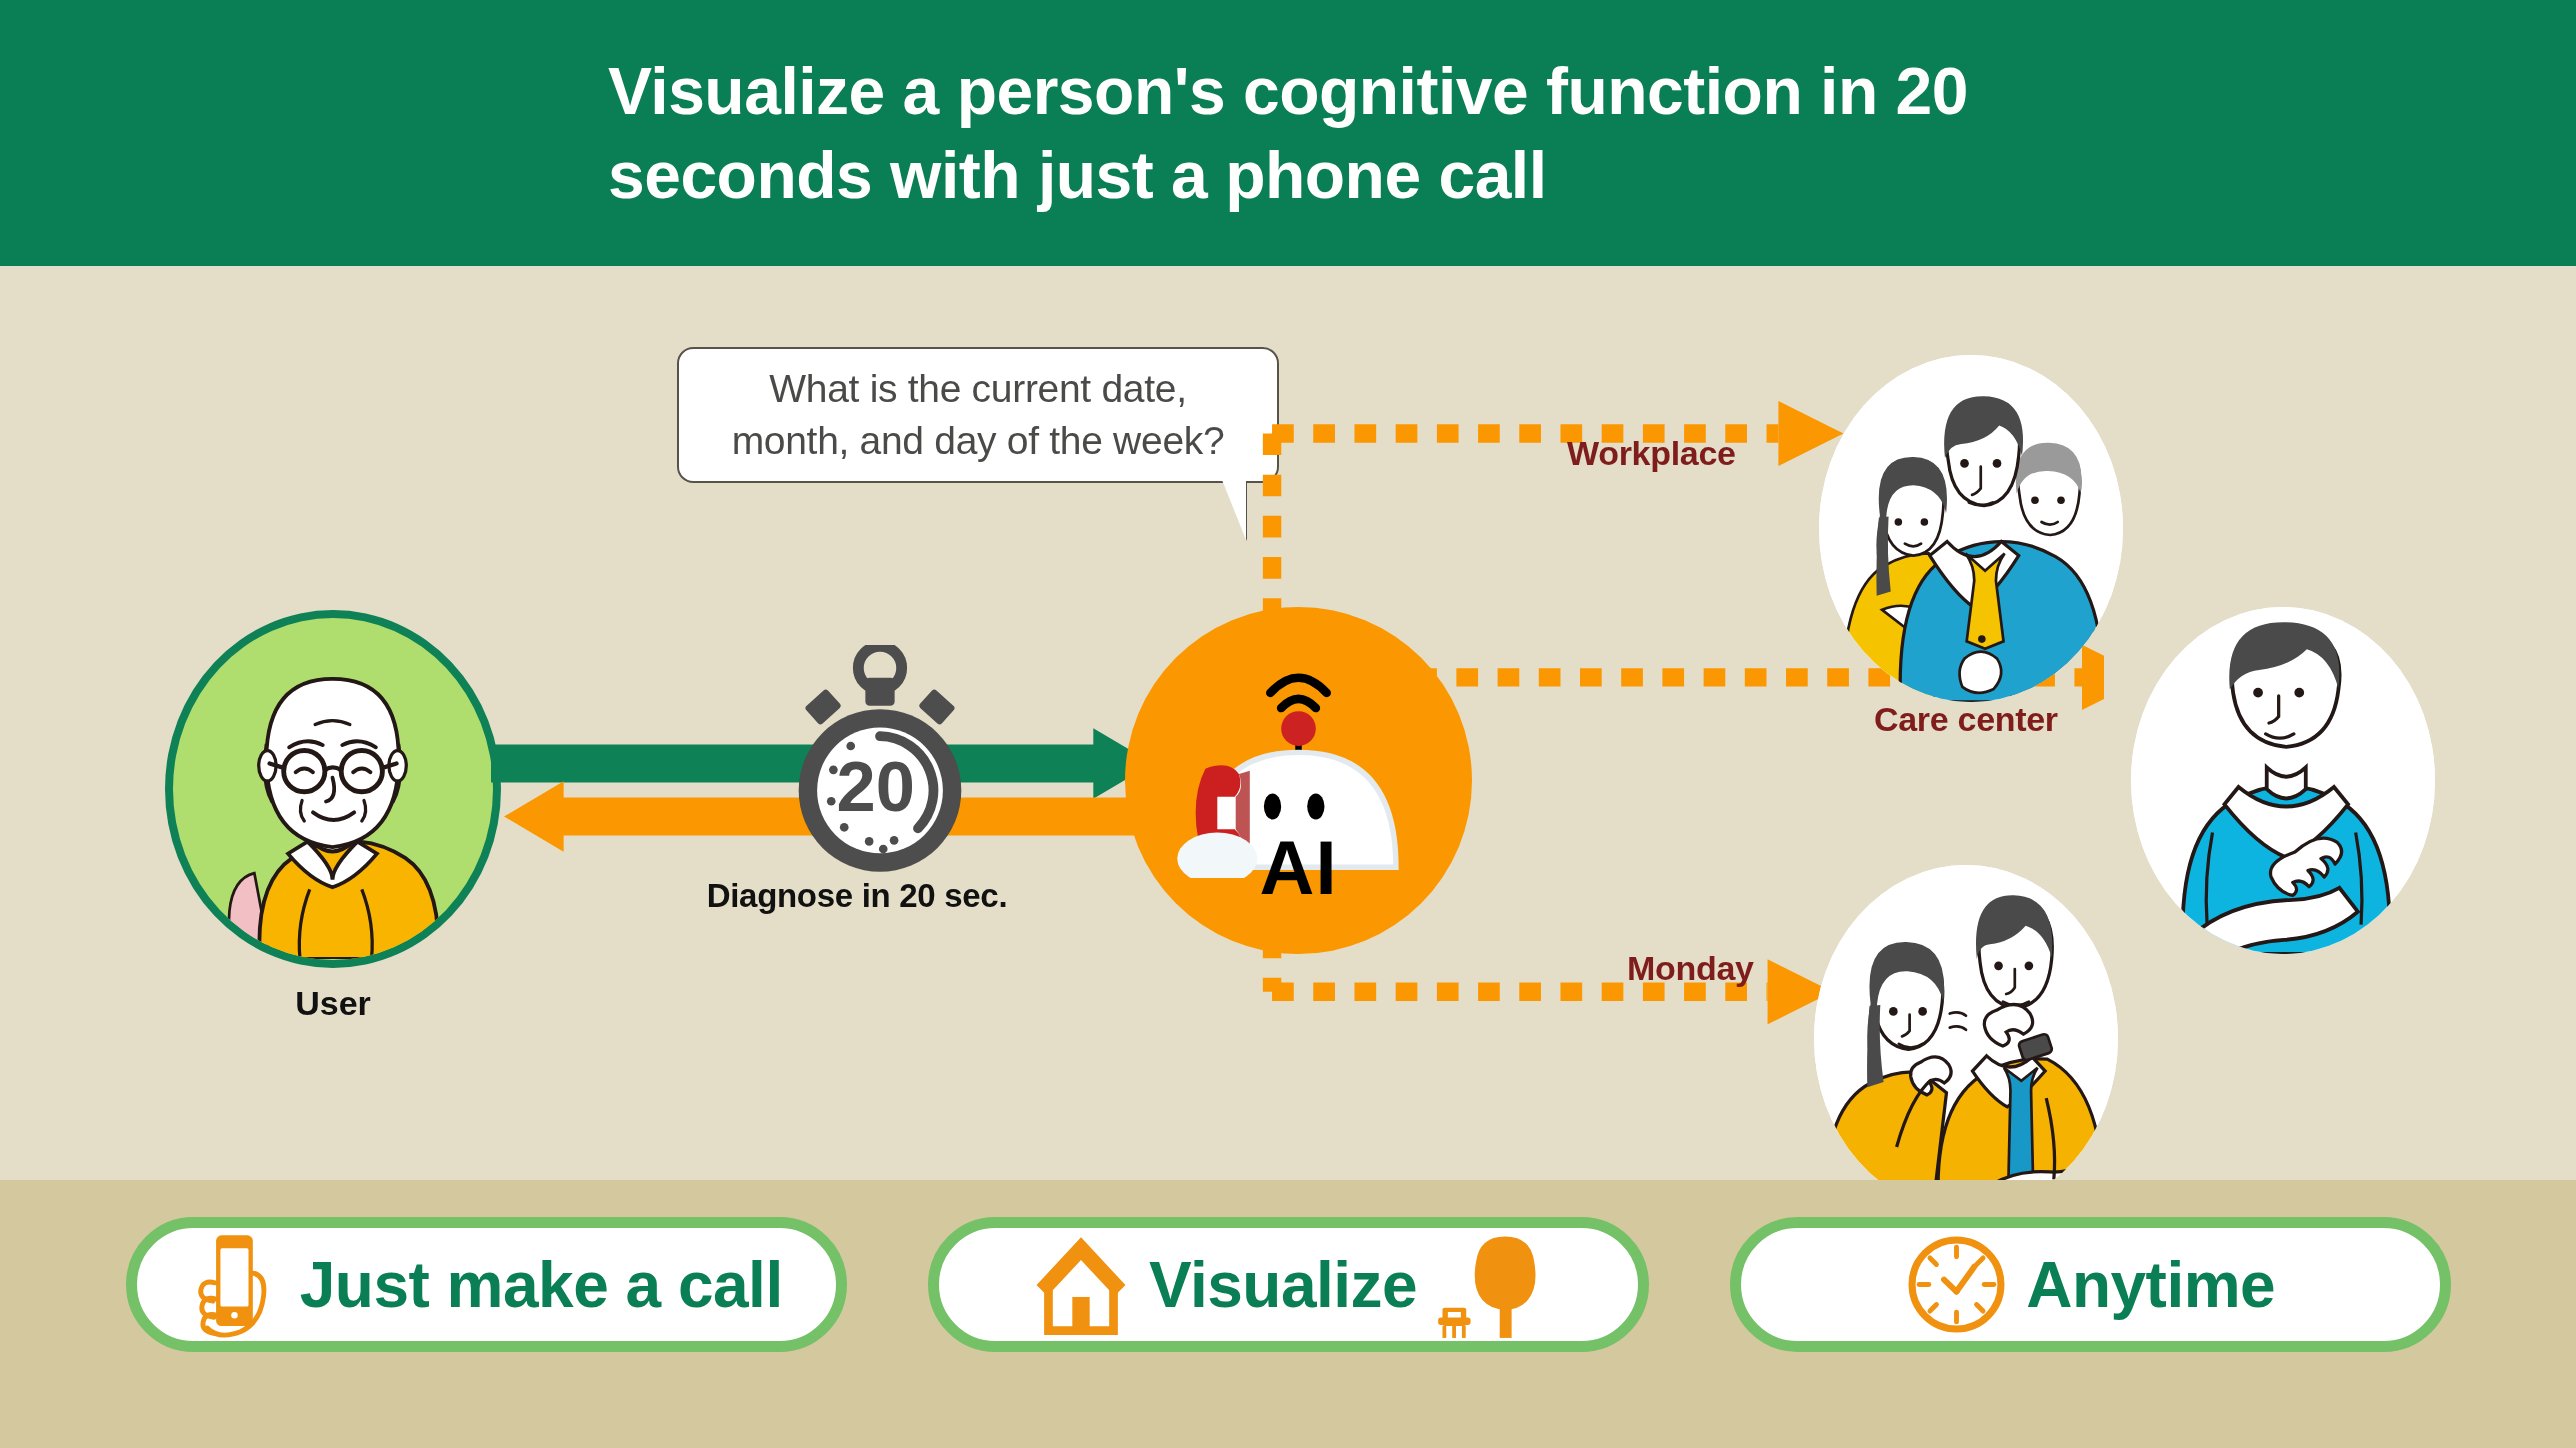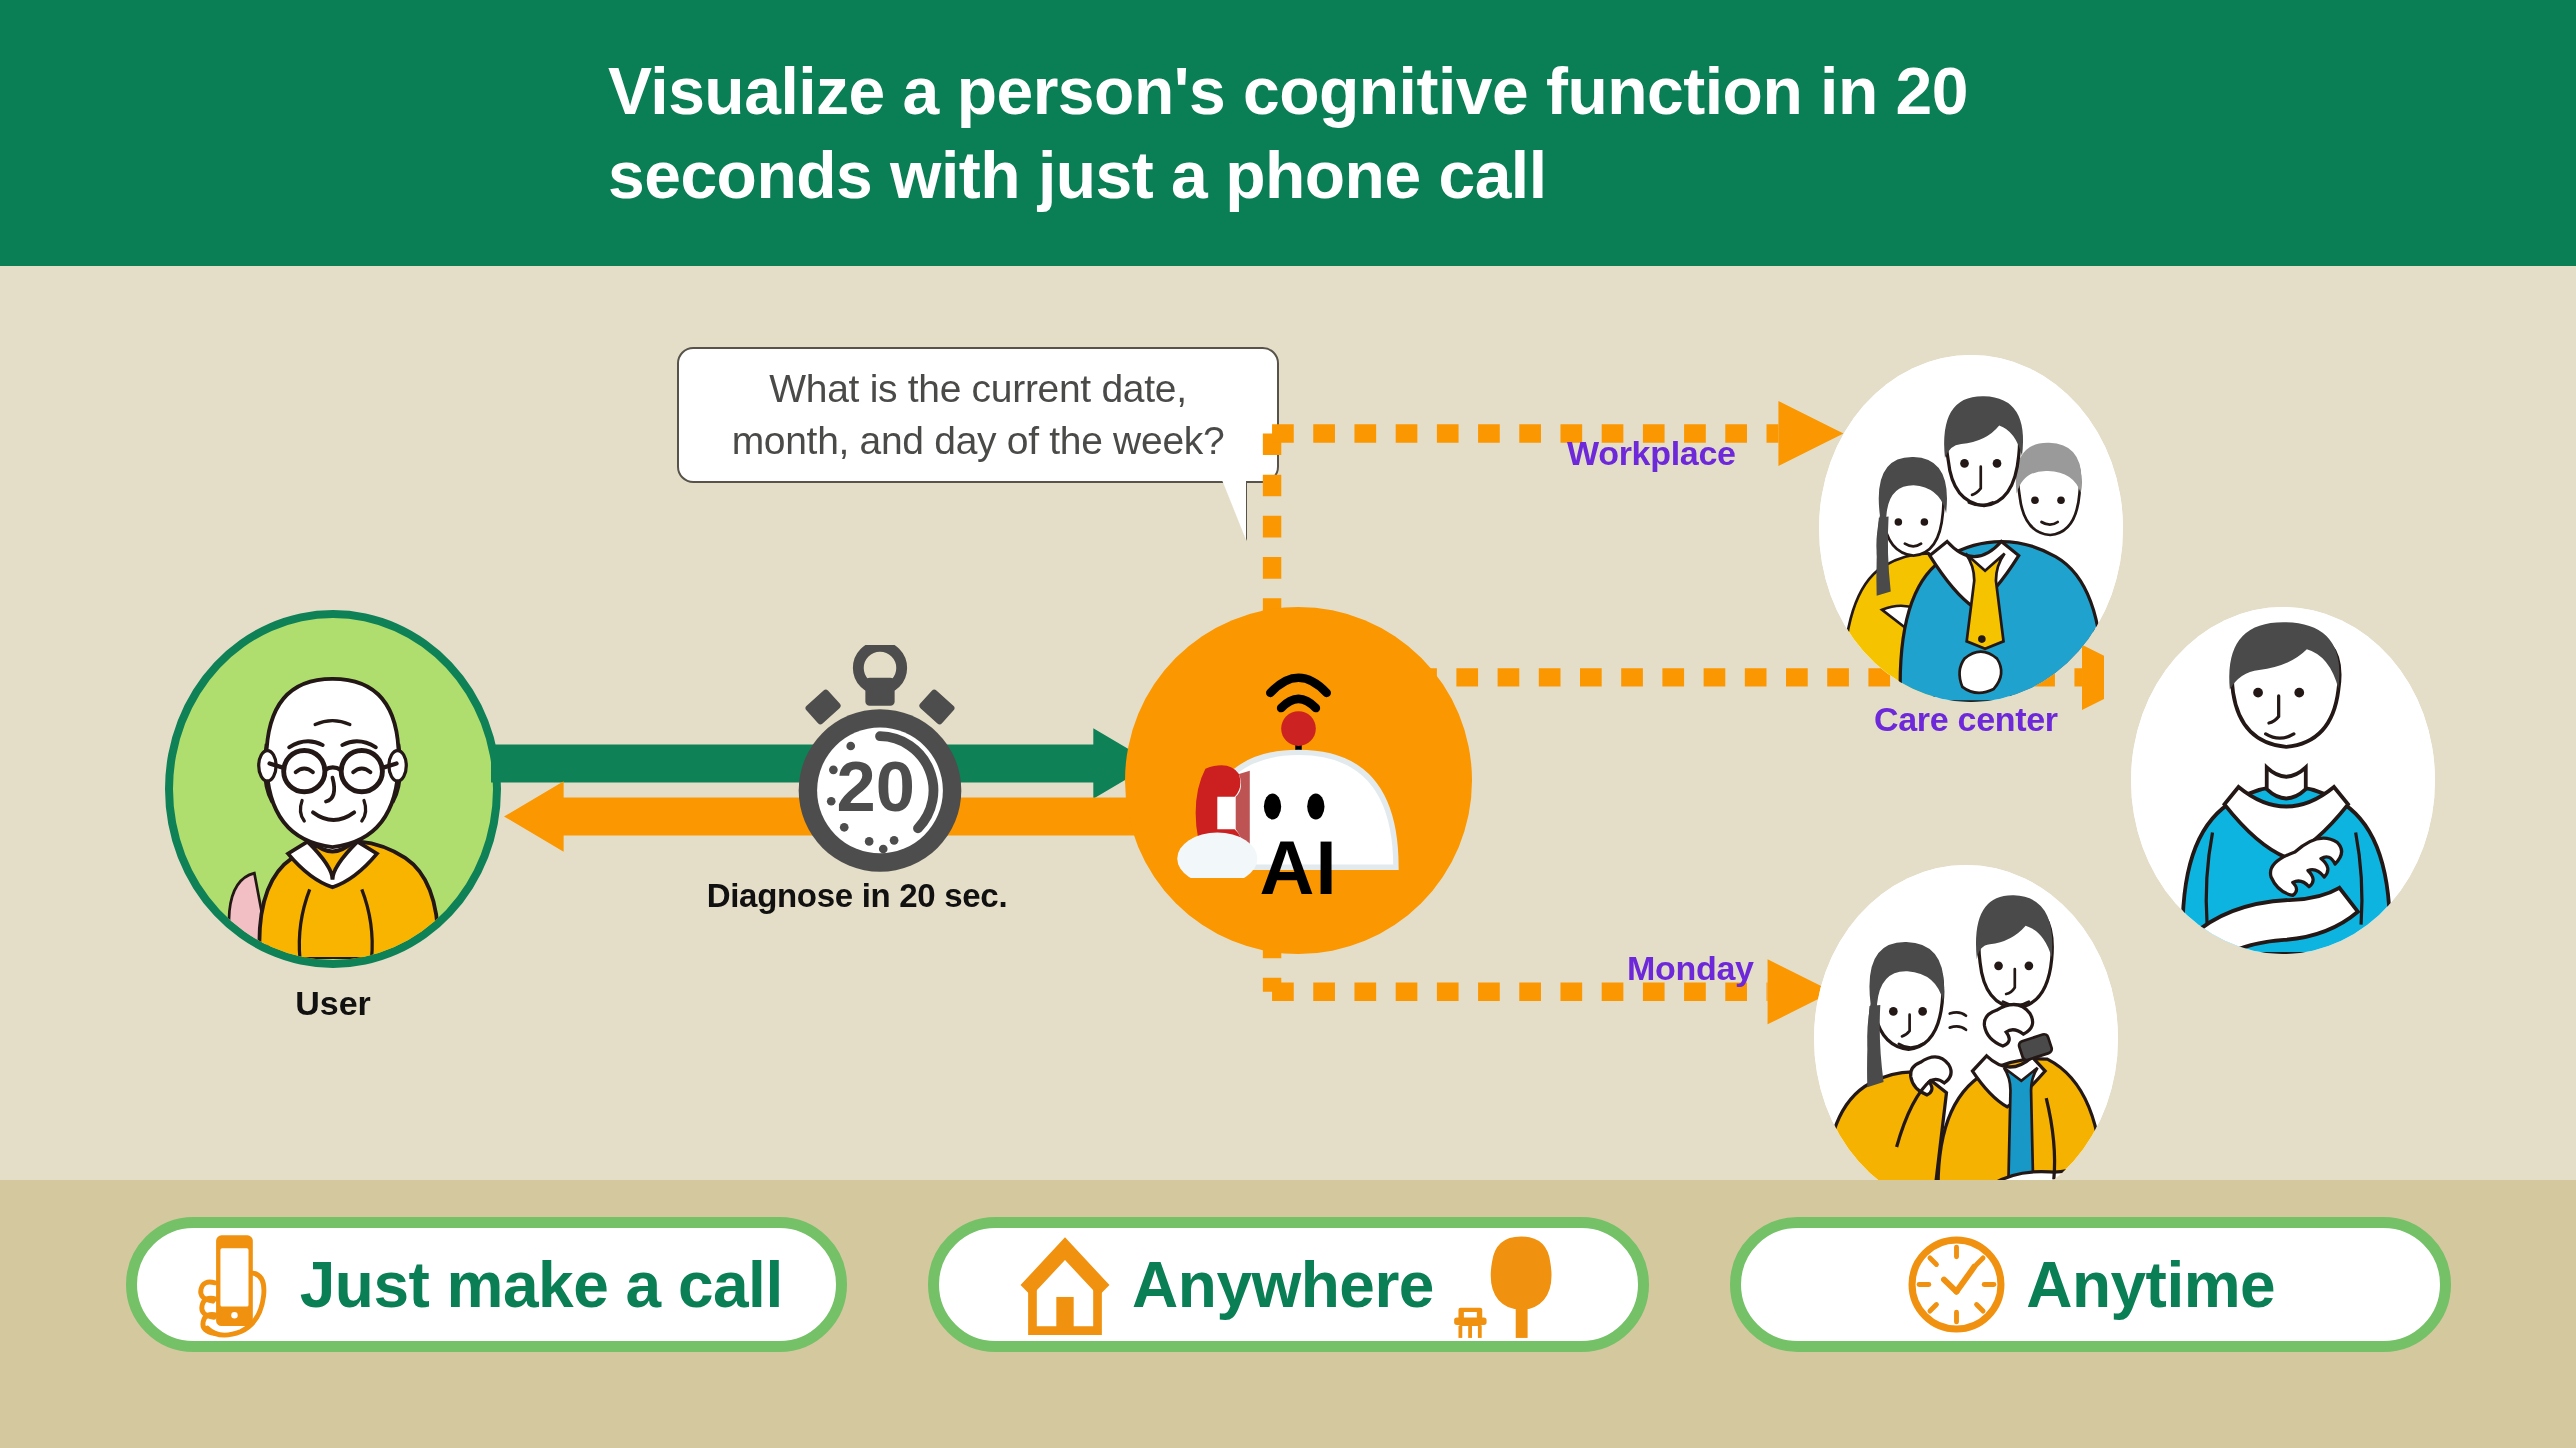--- a/index.html
+++ b/index.html
@@ -106,21 +106,21 @@
   
   #branches{position:absolute;left:1236px;top:325px;width:868px;height:759px;}
   
   .dest-circle{
     position:absolute;border-radius:50%;background:#ffffff;overflow:hidden;
   }
   #dest-workplace{left:1819px;top:355px;width:304px;height:347px;}
   #dest-care{left:2131px;top:607px;width:304px;height:347px;}
   #dest-family{left:1814px;top:865px;width:304px;height:347px;}
   .dest-label{
-    position:absolute;font-size:34px;font-weight:700;color:#6d28d9;
+    position:absolute;font-size:34px;font-weight:700;color:#7f1d1d;
     white-space:nowrap;letter-spacing:-0.3px;
   }
   #label-workplace{left:1567px;top:434px;}
   #label-care{left:1874px;top:700px;}
   #label-family{left:1627px;top:949px;}
   svg{display:block;}
 </style>
 </head>
 <body>
 
@@ -403,21 +403,21 @@
       </svg>
       <span class="pill-label">Just make a call</span>
     </div>
 
     <div class="pill">
       <svg width="98" height="103" viewBox="0 0 180 190">
         <path d="M90 8 L172 96 L152 116 L90 50 L28 116 L8 96 Z" fill="#F0910F"></path>
         <path d="M30 104 v76 h120 v-76" fill="none" stroke="#F0910F" stroke-width="16"></path>
         <rect x="74" y="118" width="32" height="62" fill="#F0910F"></rect>
       </svg>
-      <span class="pill-label">Anywhere</span>
+      <span class="pill-label">Visualize</span>
       <svg width="108" height="108" viewBox="0 0 200 200">
         <path d="M128 10 q48 0 54 48 q8 46 -12 70 q-16 18 -42 18 q-26 0 -42 -18 q-20 -24 -12 -70 q6 -48 54 -48 z" fill="#F0910F"></path>
         <rect x="118" y="140" width="22" height="58" fill="#F0910F"></rect>
         <rect x="12" y="142" width="44" height="34" rx="4" fill="#F0910F"></rect>
         <rect x="22" y="150" width="24" height="14" fill="#FFFFFF"></rect>
         <rect x="4" y="160" width="60" height="14" rx="5" fill="#F0910F"></rect>
         <rect x="12" y="176" width="7" height="22" fill="#F0910F"></rect>
         <rect x="30" y="176" width="7" height="22" fill="#F0910F"></rect>
         <rect x="48" y="176" width="7" height="22" fill="#F0910F"></rect>
       </svg>

